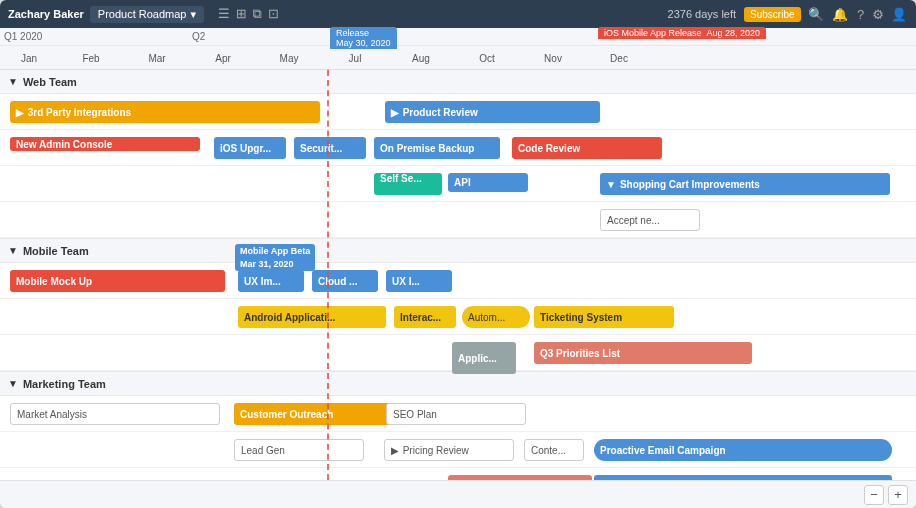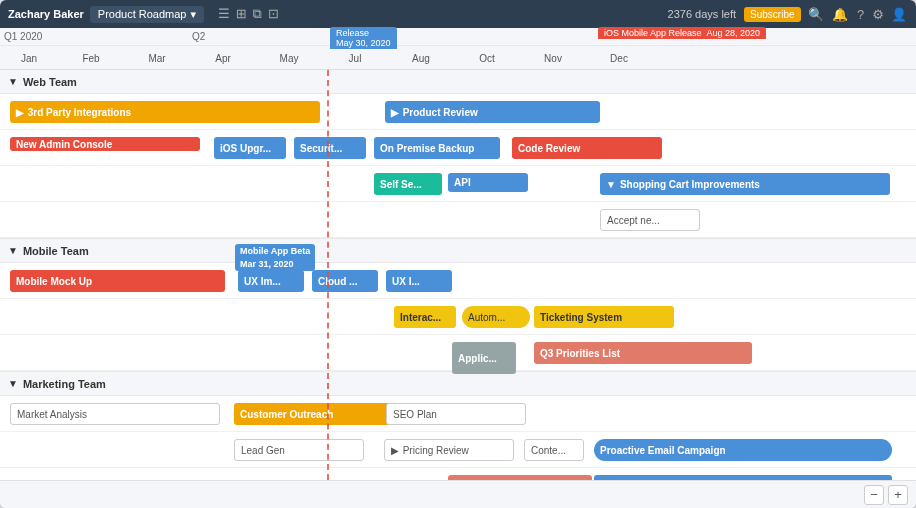--- a/index.html
+++ b/index.html
@@ -118,21 +118,21 @@
         </div>
         <div style="position:absolute; left:374px; top:7px; width:126px; height:22px; background:#4a90d9; border-radius:3px; display:flex; align-items:center; padding:0 6px; font-size:10px; font-weight:600; color:#fff; cursor:pointer;">
           <span>On Premise Backup</span>
         </div>
         <div style="position:absolute; left:512px; top:7px; width:150px; height:22px; background:#e74c3c; border-radius:3px; display:flex; align-items:center; padding:0 6px; font-size:10px; font-weight:600; color:#fff; cursor:pointer;">
           <span>Code Review</span>
         </div>
       </div>
 
       <div class="team-row">
-        <div style="position:absolute; left:374px; top:7px; width:68px; height:22px; background:#1abc9c; border-radius:3px; display:flex; align-items:center; padding:0 6px; font-size:10px; font-weight:600; color:#fff; cursor:pointer;">
+        <div style="position:absolute; left:374px; top:7px; width:68px; height:22px; background:#1abc9c; border-radius:3px; display:flex; align-items:flex-start; padding:0 6px; font-size:10px; font-weight:600; color:#fff; cursor:pointer;">
           <span>Self Se...</span>
         </div>
         <div style="position:absolute; left:448px; top:7px; width:80px; height:19px; background:#4a90d9; border-radius:3px; display:flex; align-items:center; padding:0 6px; font-size:10px; font-weight:600; color:#fff; cursor:pointer;">
           <span>API</span>
         </div>
         <div style="position:absolute; left:600px; top:7px; width:290px; height:22px; background:#4a90d9; border-radius:3px; display:flex; align-items:center; padding:0 6px; font-size:10px; font-weight:600; color:#fff; cursor:pointer;">
           <span style="margin-right:4px;">▼</span>
           <span>Shopping Cart Improvements</span>
         </div>
       </div>
@@ -161,20 +161,23 @@
         </div>
         <div style="position:absolute; left:312px; top:7px; width:66px; height:22px; background:#4a90d9; border-radius:3px; display:flex; align-items:center; padding:0 6px; font-size:10px; font-weight:600; color:#fff; cursor:pointer;">
           <span>Cloud ...</span>
         </div>
         <div style="position:absolute; left:386px; top:7px; width:66px; height:22px; background:#4a90d9; border-radius:3px; display:flex; align-items:center; padding:0 6px; font-size:10px; font-weight:600; color:#fff; cursor:pointer;">
           <span>UX I...</span>
         </div>
       </div>
 
       <div class="team-row">
+        <div style="position:absolute; left:238px; top:7px; width:148px; height:22px; background:#f1c40f; border-radius:3px; display:flex; align-items:center; padding:0 6px; font-size:10px; font-weight:600; color:#333; cursor:pointer;">
+          <span>Android Applicati...</span>
+        </div>
         <div style="position:absolute; left:394px; top:7px; width:62px; height:22px; background:#f1c40f; border-radius:3px; display:flex; align-items:center; padding:0 6px; font-size:10px; font-weight:600; color:#333; cursor:pointer;">
           <span>Interac...</span>
         </div>
         <div style="position:absolute; left:462px; top:7px; width:68px; height:22px; background:#f1c40f; border-radius:11px; display:flex; align-items:center; padding:0 6px; font-size:10px; font-weight:400; color:#333; cursor:pointer;">
           <span>Autom...</span>
         </div>
         <div style="position:absolute; left:534px; top:7px; width:140px; height:22px; background:#f1c40f; border-radius:3px; display:flex; align-items:center; padding:0 6px; font-size:10px; font-weight:600; color:#333; cursor:pointer;">
           <span>Ticketing System</span>
         </div>
       </div>

